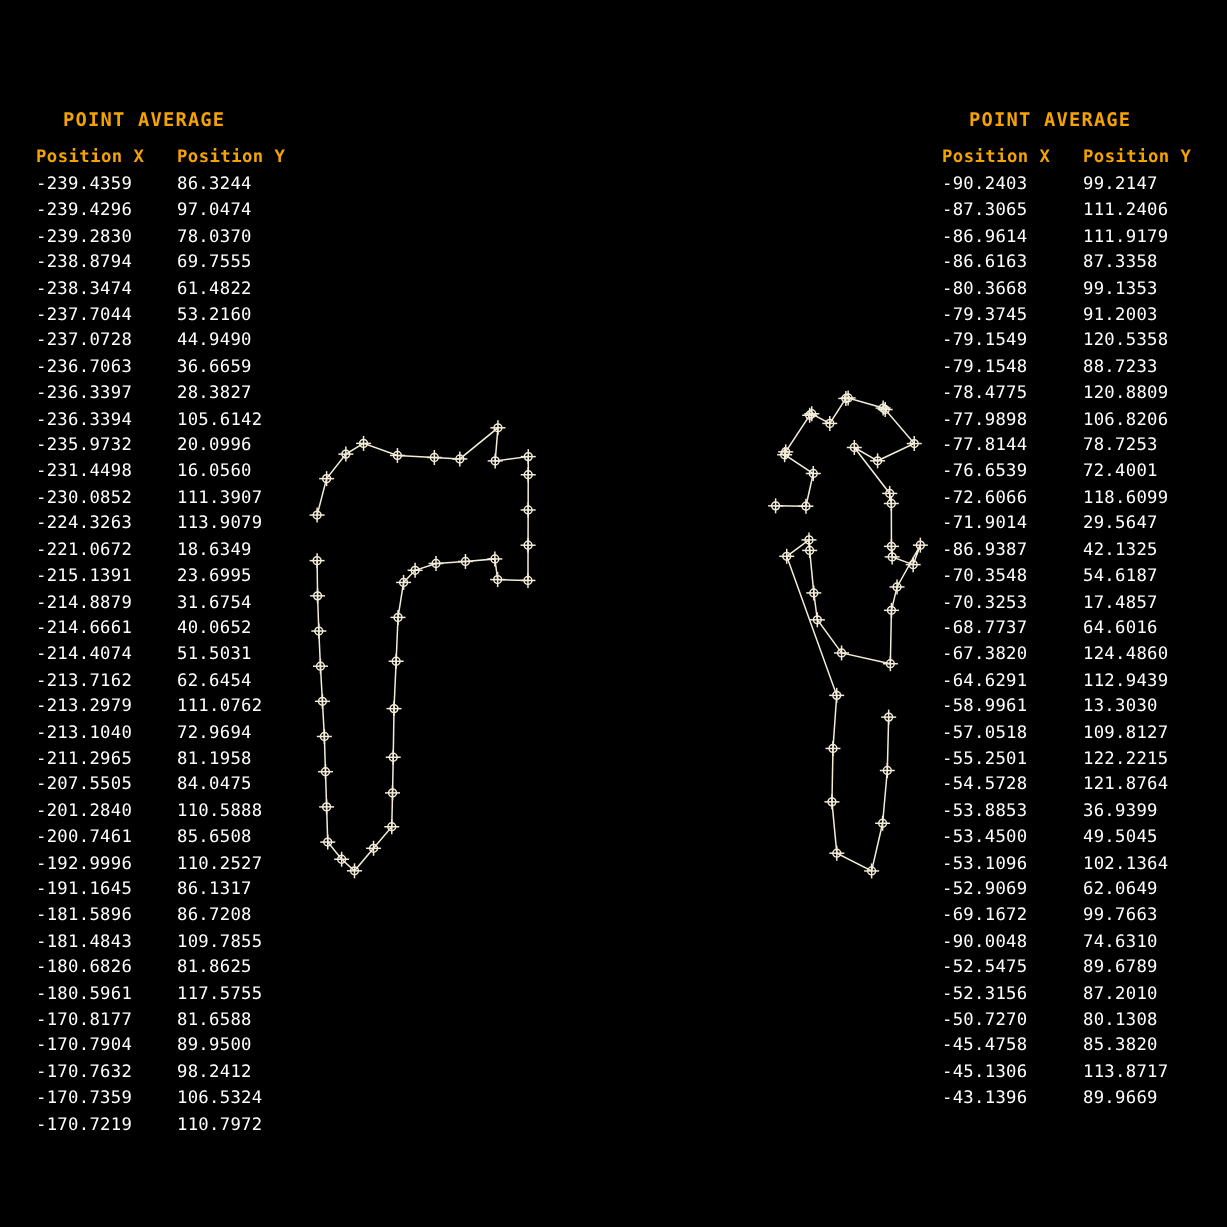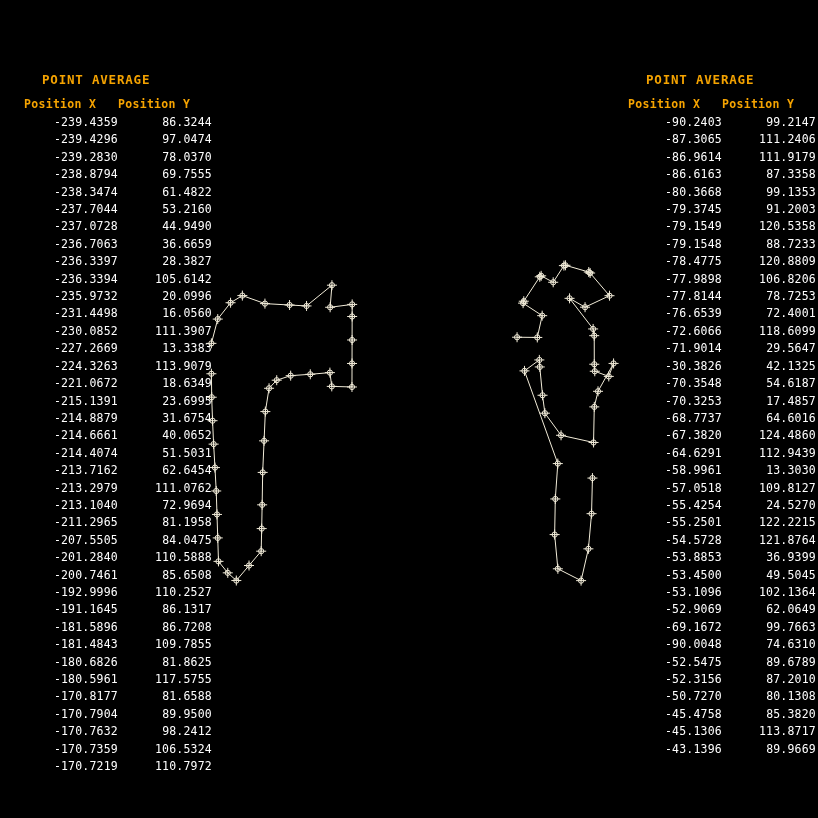--- a/index.html
+++ b/index.html
@@ -43,21 +43,20 @@
     font-size: 11.5px;
     font-weight: bold;
     letter-spacing: 0.3px;
     margin-bottom: 3px;
   }
   .col-heads .h1 { width: 94px; }
   .col-heads .h2 { width: 94px; }
 
   .rows {
     display: block;
-    text-align: right;
   }
   .row {
     display: flex;
     color: #ffffff;
     font-size: 11.5px;
     line-height: 17.4px;
     letter-spacing: 0.2px;
     white-space: nowrap;
   }
   .row .cx { width: 94px; }
@@ -130,24 +129,20 @@
         </div>
         <div class="row">
           <span class="cx">-231.4498</span>
           <span class="cy">16.0560</span>
         </div>
         <div class="row">
           <span class="cx">-230.0852</span>
           <span class="cy">111.3907</span>
         </div>
         <div class="row">
-          <span class="cx">-227.2669</span>
-          <span class="cy">13.3383</span>
-        </div>
-        <div class="row">
           <span class="cx">-224.3263</span>
           <span class="cy">113.9079</span>
         </div>
         <div class="row">
           <span class="cx">-221.0672</span>
           <span class="cy">18.6349</span>
         </div>
         <div class="row">
           <span class="cx">-215.1391</span>
           <span class="cy">23.6995</span>
@@ -296,21 +291,21 @@
         </div>
         <div class="row">
           <span class="cx">-72.6066</span>
           <span class="cy">118.6099</span>
         </div>
         <div class="row">
           <span class="cx">-71.9014</span>
           <span class="cy">29.5647</span>
         </div>
         <div class="row">
-          <span class="cx">-30.3826</span>
+          <span class="cx">-86.9387</span>
           <span class="cy">42.1325</span>
         </div>
         <div class="row">
           <span class="cx">-70.3548</span>
           <span class="cy">54.6187</span>
         </div>
         <div class="row">
           <span class="cx">-70.3253</span>
           <span class="cy">17.4857</span>
         </div>
@@ -326,24 +321,20 @@
           <span class="cx">-64.6291</span>
           <span class="cy">112.9439</span>
         </div>
         <div class="row">
           <span class="cx">-58.9961</span>
           <span class="cy">13.3030</span>
         </div>
         <div class="row">
           <span class="cx">-57.0518</span>
           <span class="cy">109.8127</span>
-        </div>
-        <div class="row">
-          <span class="cx">-55.4254</span>
-          <span class="cy">24.5270</span>
         </div>
         <div class="row">
           <span class="cx">-55.2501</span>
           <span class="cy">122.2215</span>
         </div>
         <div class="row">
           <span class="cx">-54.5728</span>
           <span class="cy">121.8764</span>
         </div>
         <div class="row">

